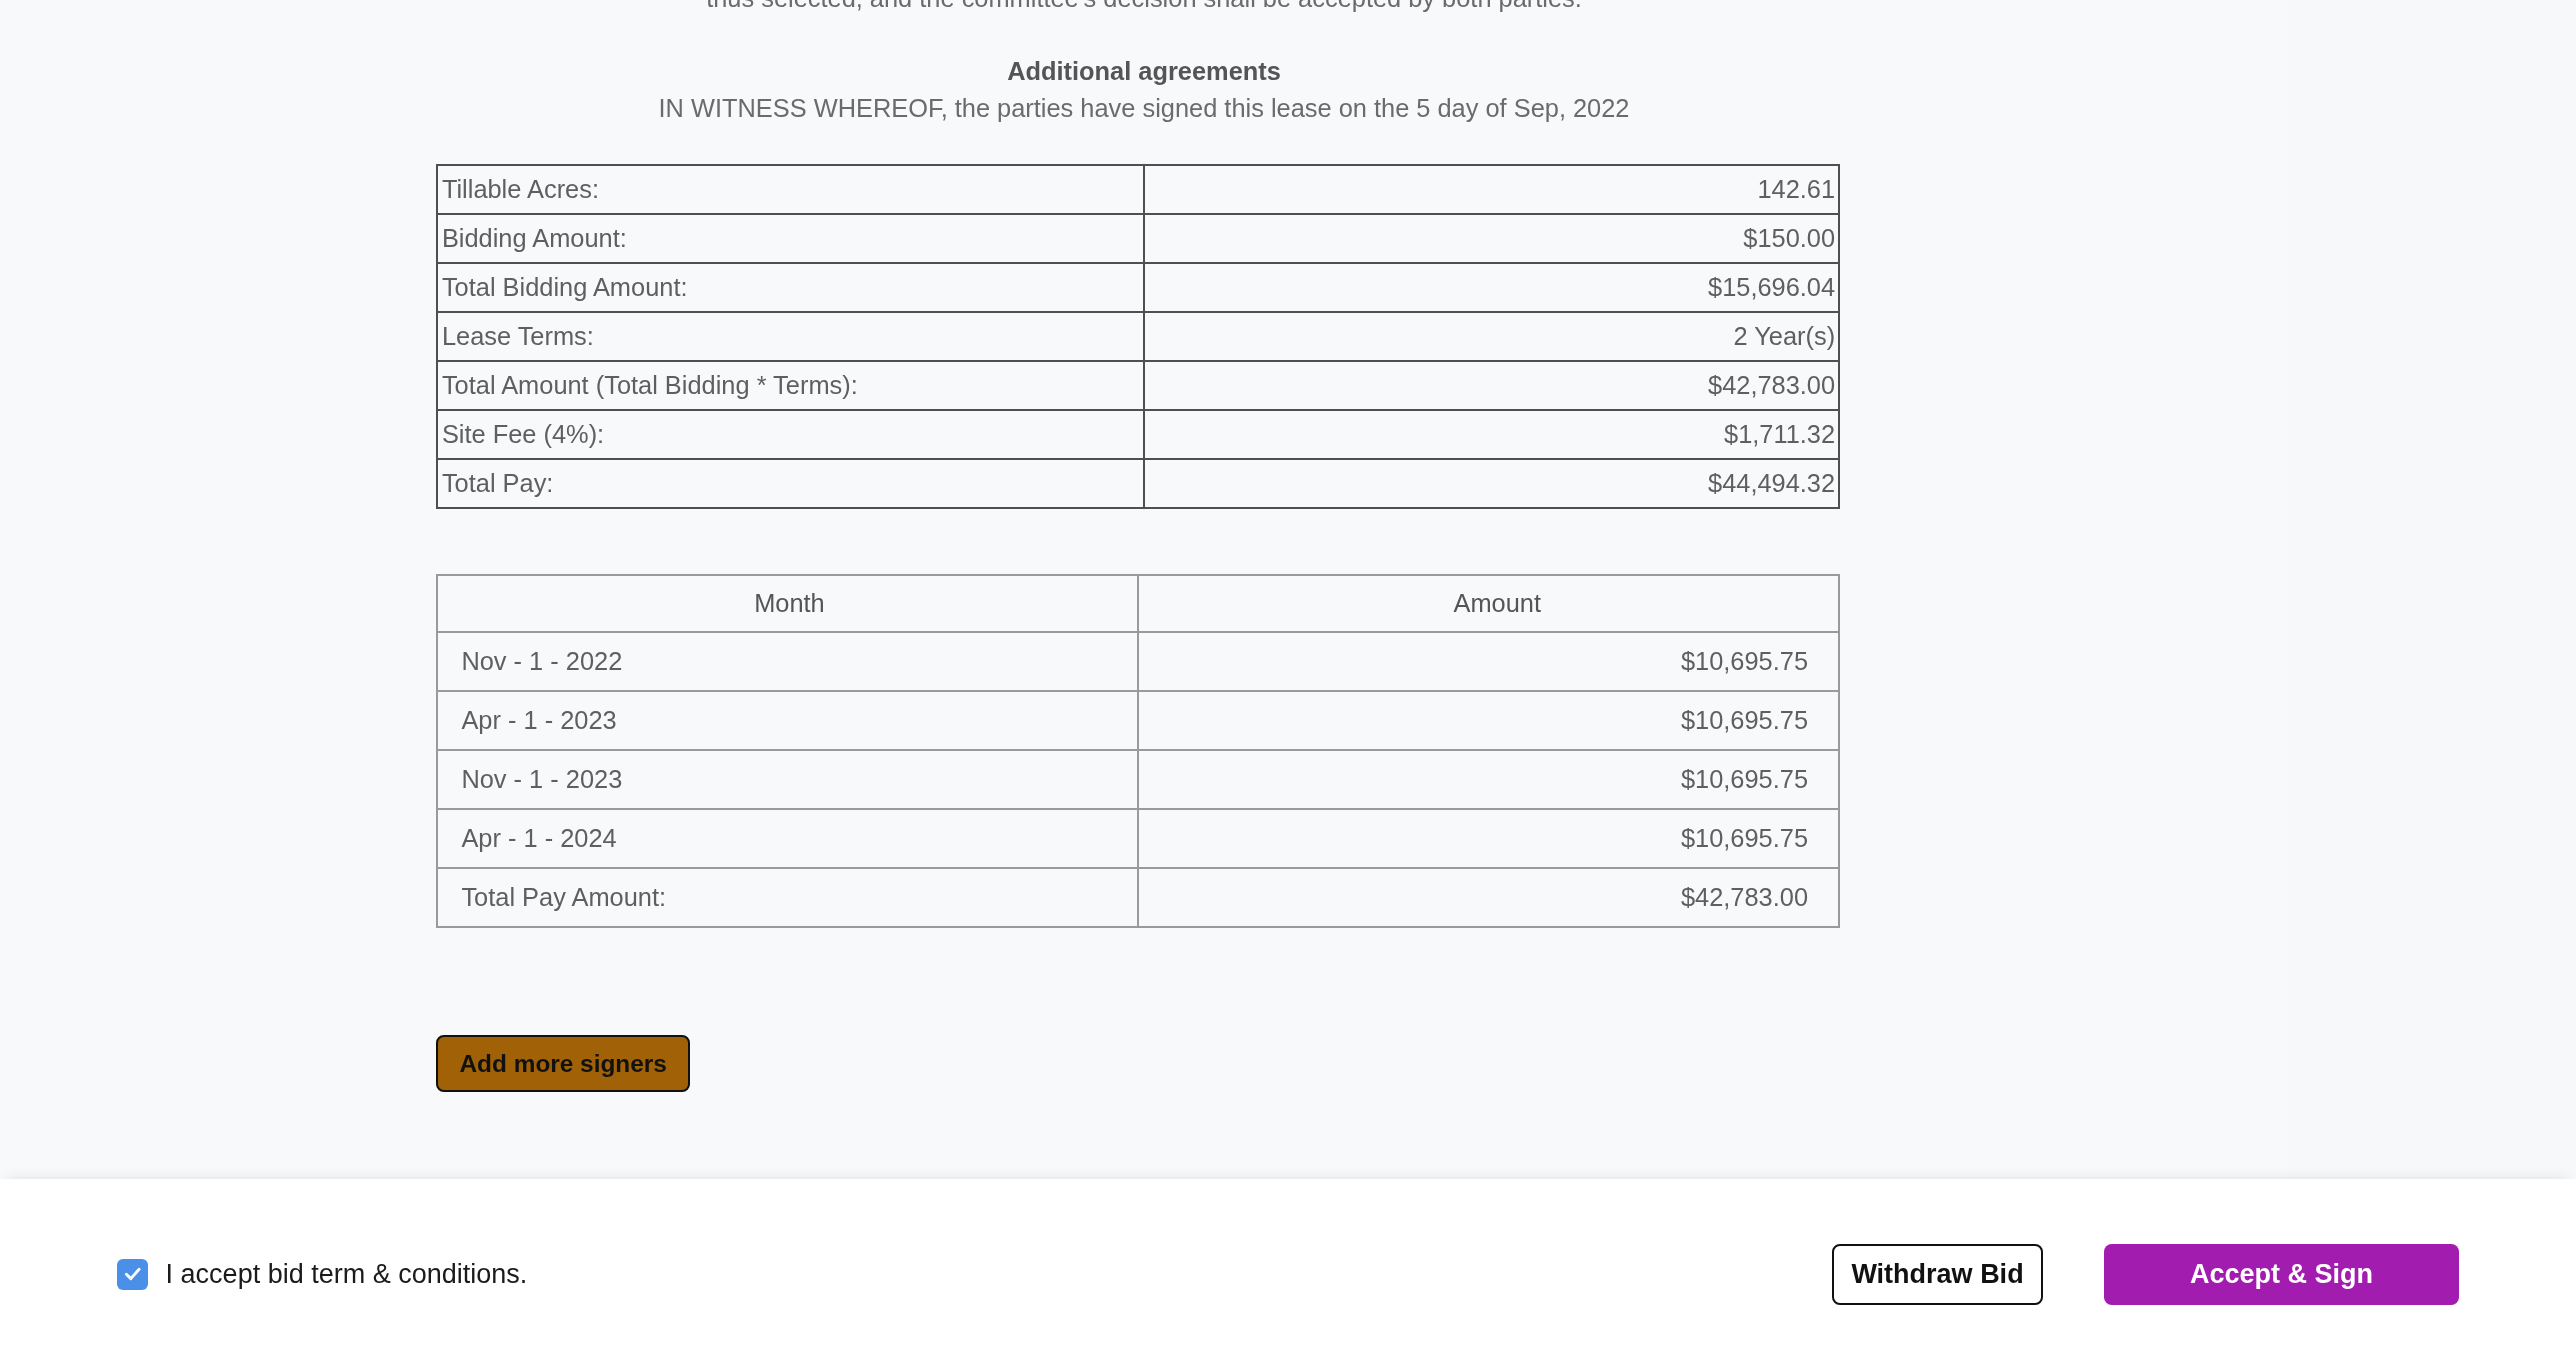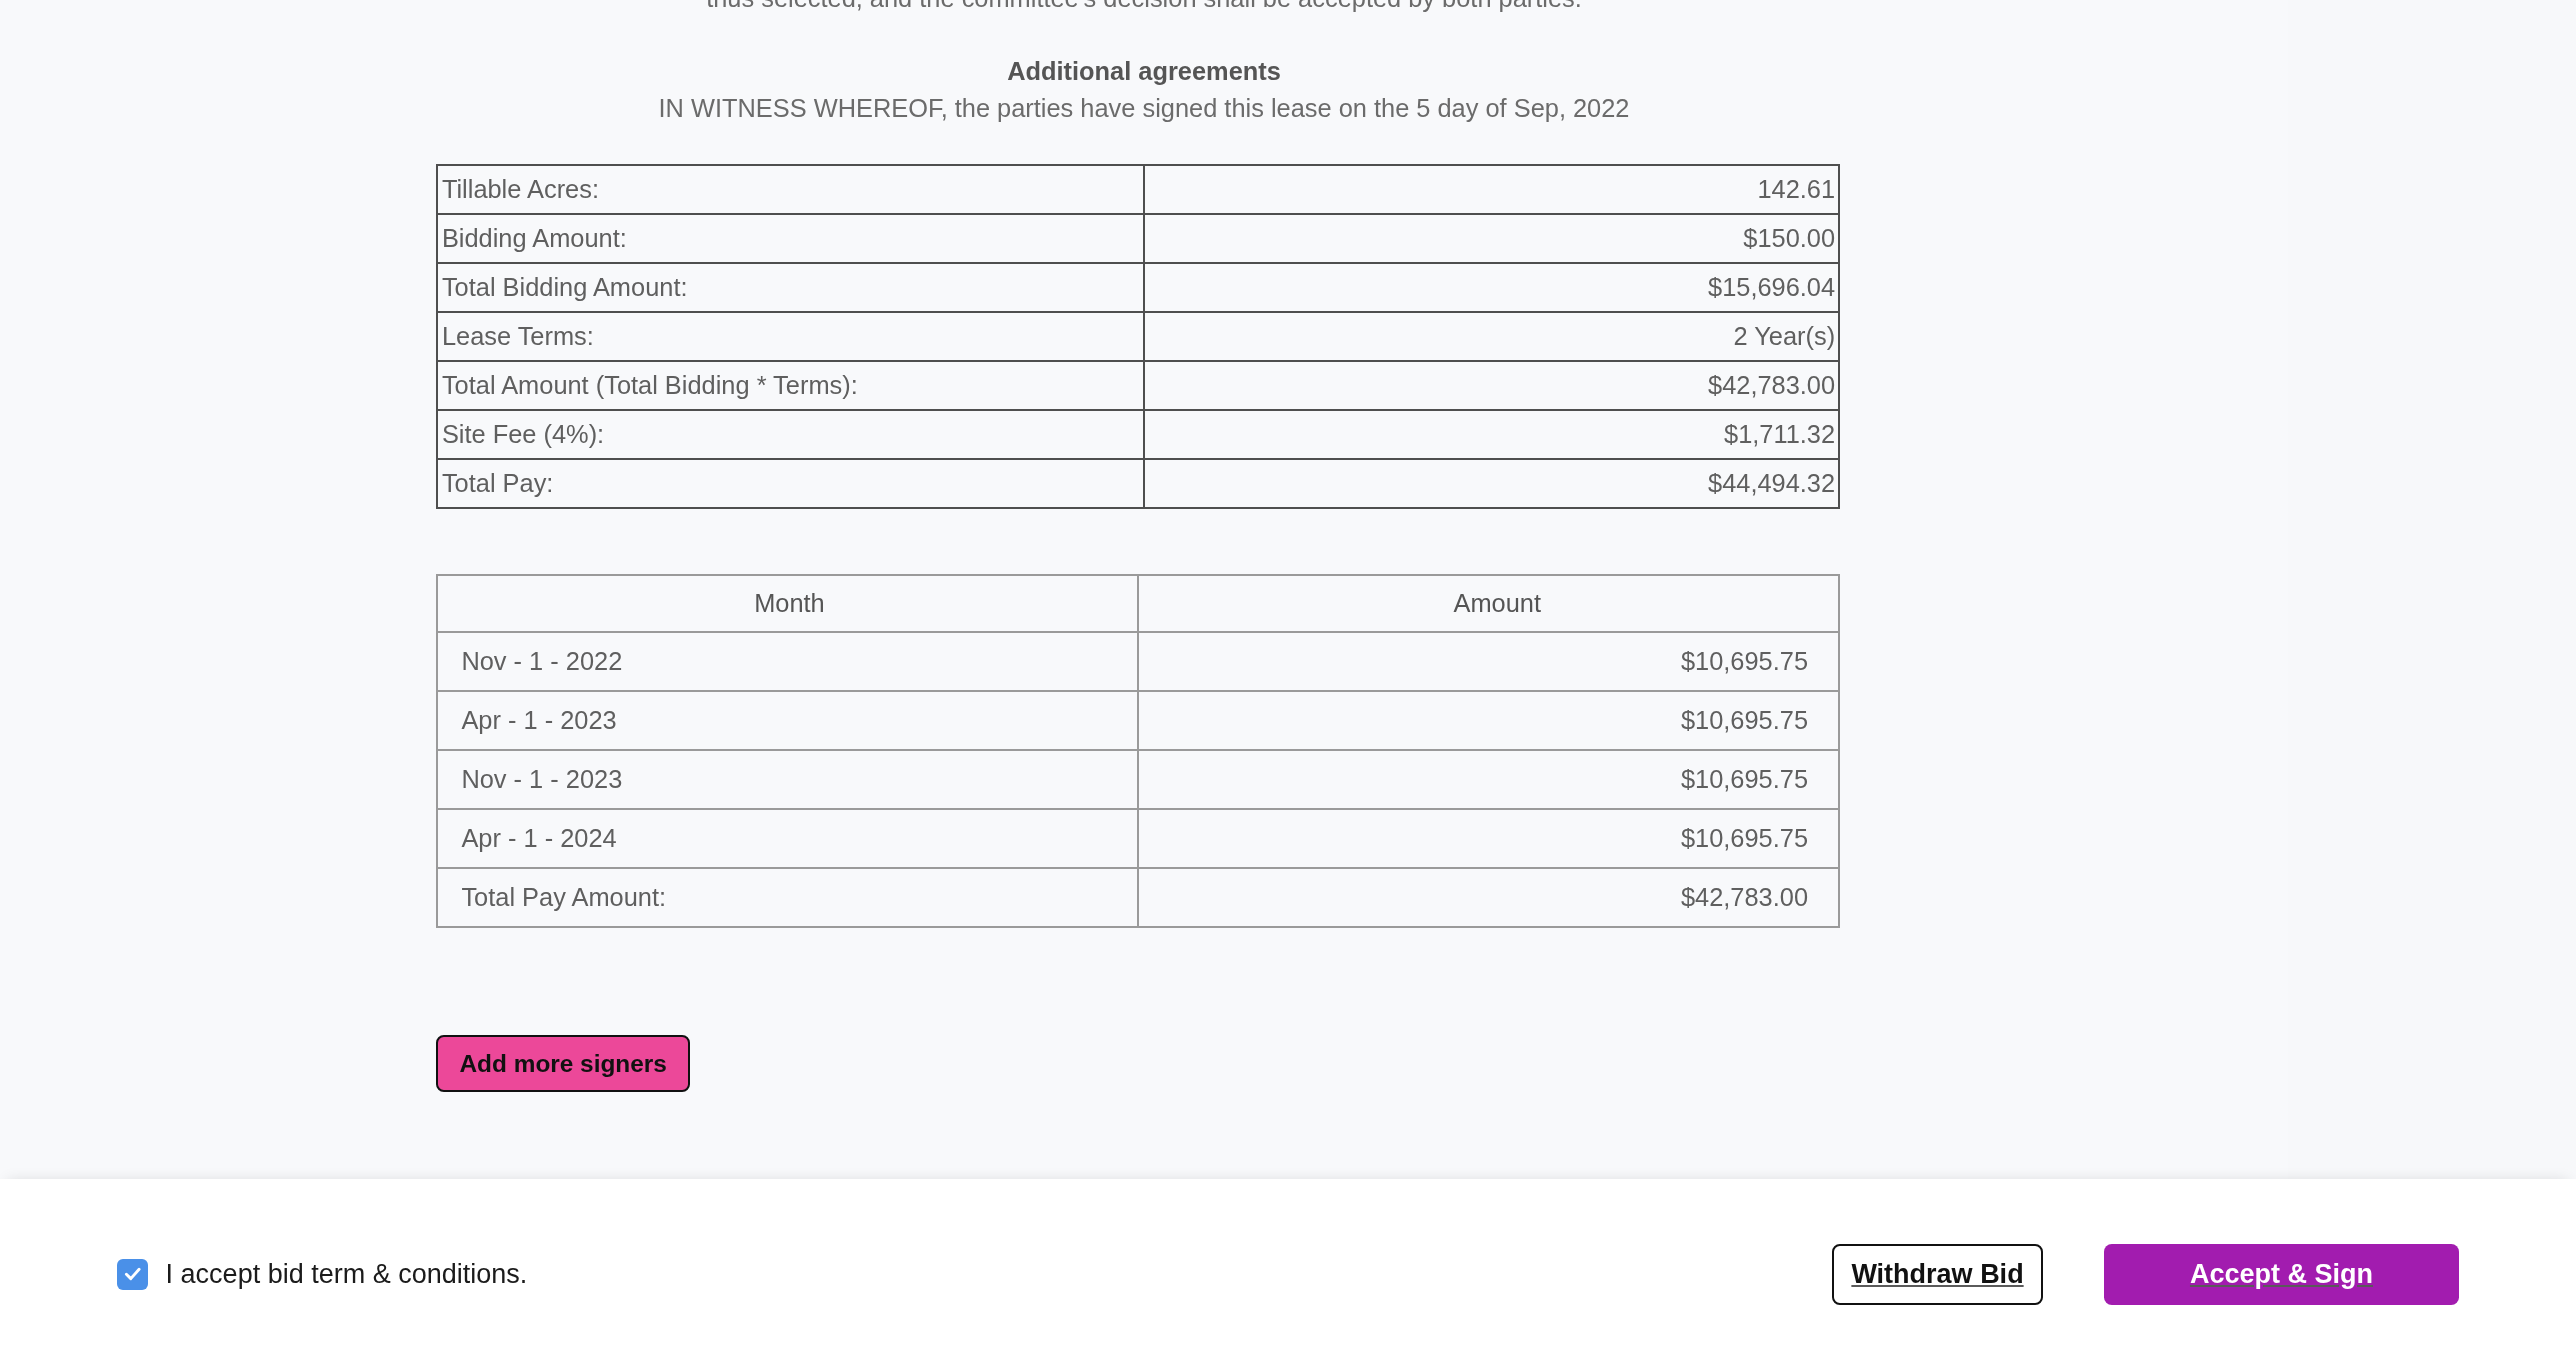--- a/index.html
+++ b/index.html
@@ -142,21 +142,21 @@
     padding-right: 30px;
   }
 
   
   .add-signers-wrap {
     position: absolute;
     top: 1035px;
     left: 0;
   }
   .btn-outline-dark {
-    background: #ec4899;
+    background: #a16207;
     border: 2px solid #111;
     border-radius: 7.8px;
     font-family: "Liberation Sans", sans-serif;
     font-size: 24.4px;
     font-weight: bold;
     color: #111;
     padding: 0 21.5px;
     height: 57px;
     line-height: 53px;
     cursor: pointer;
@@ -197,21 +197,20 @@
   .accept-label {
     font-size: 27px;
     color: #1b1b1b;
     white-space: nowrap;
   }
   .footer-actions {
     margin-left: auto;
     display: flex;
     align-items: flex-end;
     gap: 61px;
-    text-decoration: underline;
   }
   .btn-withdraw {
     background: #ffffff;
     border: 2px solid #111;
     border-radius: 7.8px;
     font-family: "Liberation Sans", sans-serif;
     font-size: 27px;
     font-weight: bold;
     color: #111;
     width: 211px;

